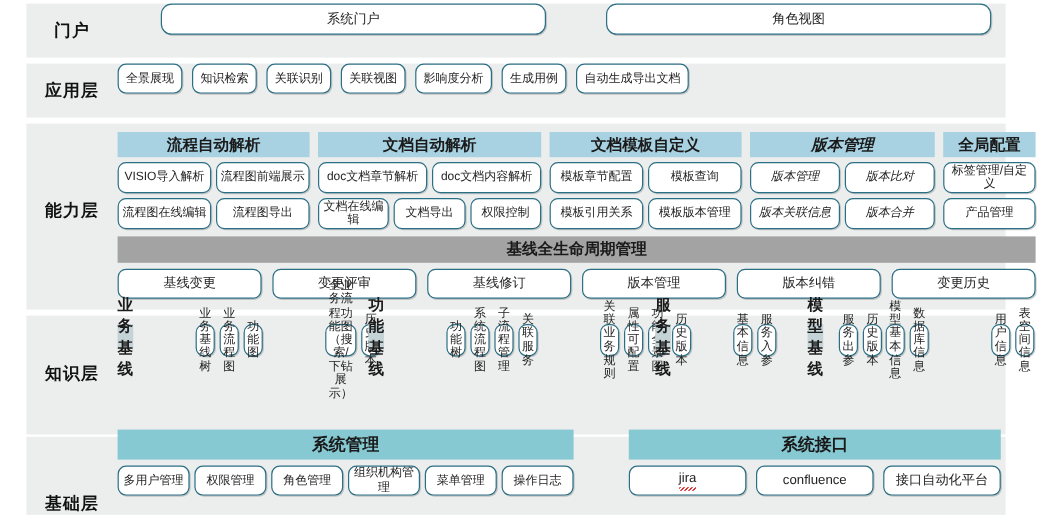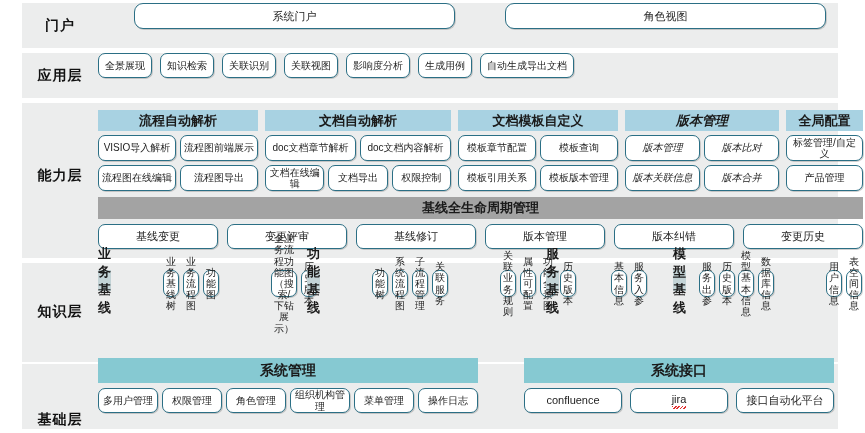--- a/index.html
+++ b/index.html
@@ -311,24 +311,24 @@
           <div class="pill">角色管理</div>
           <div class="pill">组织机构管理</div>
           <div class="pill">菜单管理</div>
           <div class="pill">操作日志</div>
         </div>
       </div>
 
       <div class="base-grp g-api">
         <div class="ghead teal">系统接口</div>
         <div class="base-cells">
-          <div class="pill">confluence</div>
           <div class="pill misspelled">
               <span class="mw">jira</span>
             </div>
+          <div class="pill">confluence</div>
           <div class="pill">接口自动化平台</div>
         </div>
       </div>
 
     </div>
   </div>
 
 </div>
 
 </body></html>

